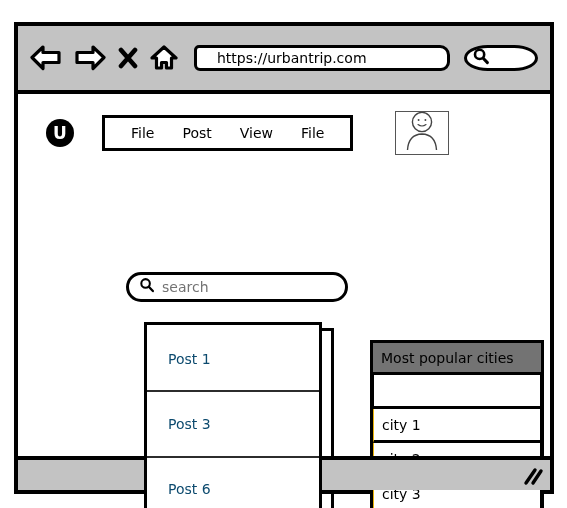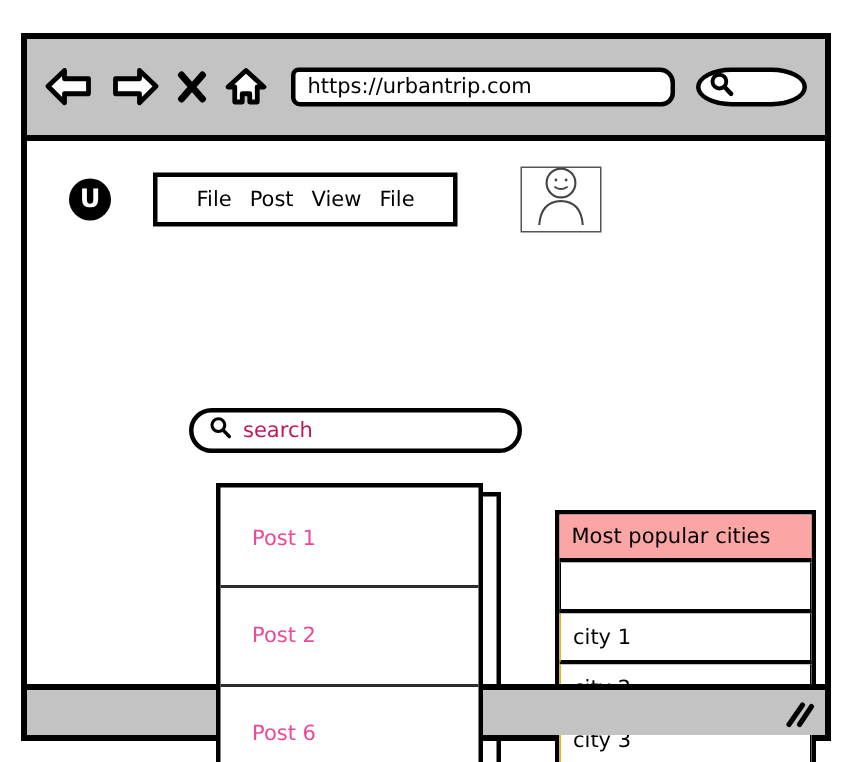--- a/index.html
+++ b/index.html
@@ -51,21 +51,21 @@
   
   .url-bar {
     flex: 1 1 auto;
     margin: 0 14px 0 16px;
     height: 26px;
     background: #ffffff;
     border: 3px solid #000000;
     border-radius: 5px 10px 9px 6px;
     display: flex;
     align-items: center;
-    padding: 0 8px;
+    padding: 0 20px;
     overflow: hidden;
   }
 
   .url-text {
     font-size: 14px;
     color: #000000;
     white-space: nowrap;
   }
 
   
@@ -109,21 +109,21 @@
     flex: 0 0 auto;
     letter-spacing: 0;
   }
 
   .menu-bar {
     margin-left: 28px;
     border: 3px solid #000000;
     height: 36px;
     display: flex;
     align-items: center;
-    gap: 12px;
+    gap: 28px;
     padding: 0 26px;
     background: #ffffff;
     flex: 0 0 auto;
   }
 
   .menu-item {
     font-size: 14px;
     color: #000000;
     white-space: nowrap;
     cursor: default;
@@ -153,21 +153,21 @@
     border-radius: 18px;
     background: #ffffff;
     display: flex;
     align-items: center;
     padding-left: 10px;
     gap: 7px;
   }
 
   .site-search-placeholder {
     font-size: 14px;
-    color: #be185d;
+    color: #737373;
   }
 
   
   .posts-stack {
     position: absolute;
     left: 126px;
     top: 228px;
     width: 178px;
     height: 204px;
   }
@@ -197,21 +197,21 @@
     flex-direction: column;
     padding: 2px 0;
   }
 
   .post-row {
     flex: 1 1 0;
     display: flex;
     align-items: center;
     padding-left: 21px;
     font-size: 14px;
-    color: #ec4899;
+    color: #0c4a6e;
     border-bottom: 2px solid #2c2c2c;
     cursor: default;
   }
 
   .post-row:last-child { border-bottom: none; }
 
   
   .cities-table {
     position: absolute;
     left: 352px;
@@ -358,27 +358,27 @@
           <circle cx="7.4" cy="7.2" r="4.8" fill="none" stroke="#000000" stroke-width="2.3"></circle>
           <path d="M11 11 L15.6 15.8" stroke="#000000" stroke-width="2.6" stroke-linecap="round"></path>
         </svg>
       </span>
       <span class="site-search-placeholder">search</span>
     </div>
 
     <div class="posts-stack">
       <div class="posts-list">
         <div class="post-row">Post 1</div>
-        <div class="post-row">Post 2</div>
+        <div class="post-row">Post 3</div>
         <div class="post-row">Post 6</div>
       </div>
     </div>
 
     <div class="cities-table">
-      <div class="cities-header" style="background:#fca5a5;">Most popular cities</div>
+      <div class="cities-header" style="background:#737373;">Most popular cities</div>
       <div class="cities-empty-row"></div>
       <div class="city-row">city 1</div>
       <div class="city-row">city 2</div>
       <div class="city-row">city 3</div>
     </div>
 
   </div>
 
   <div class="status-bar">
     <span class="resize-grip">

